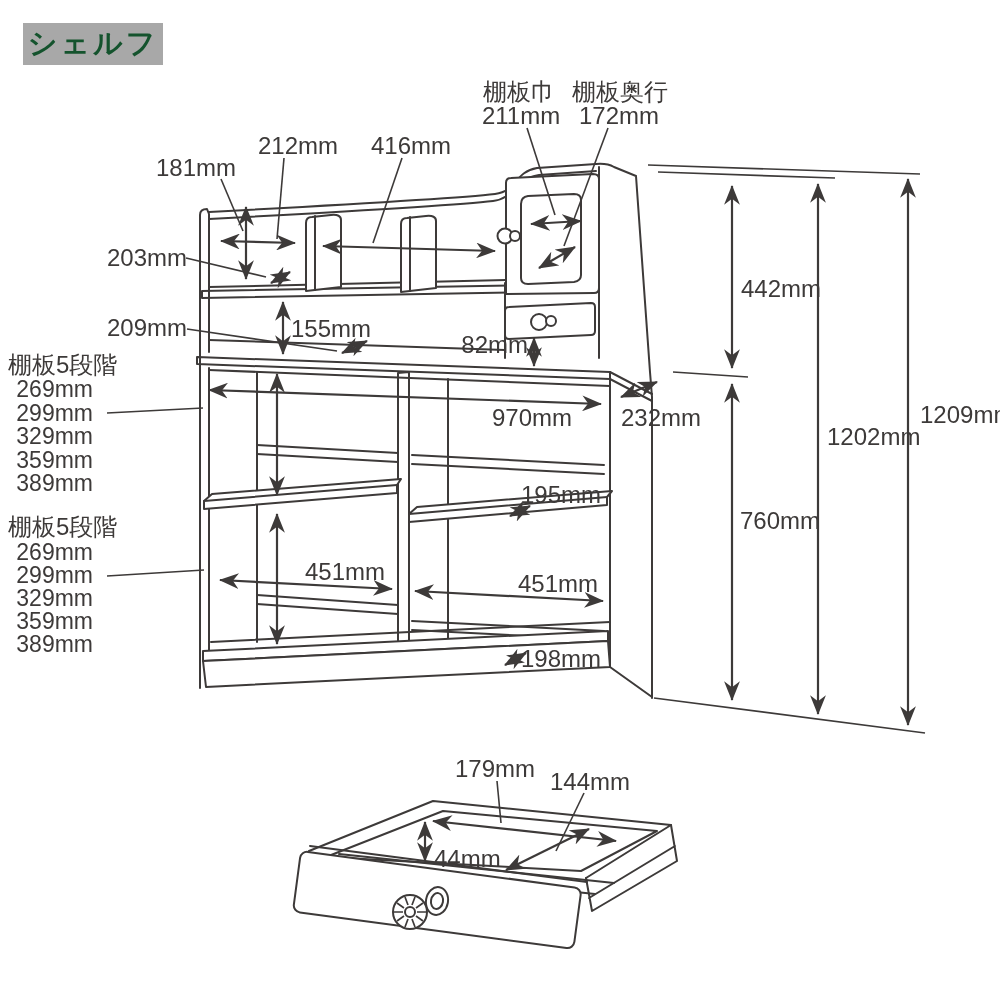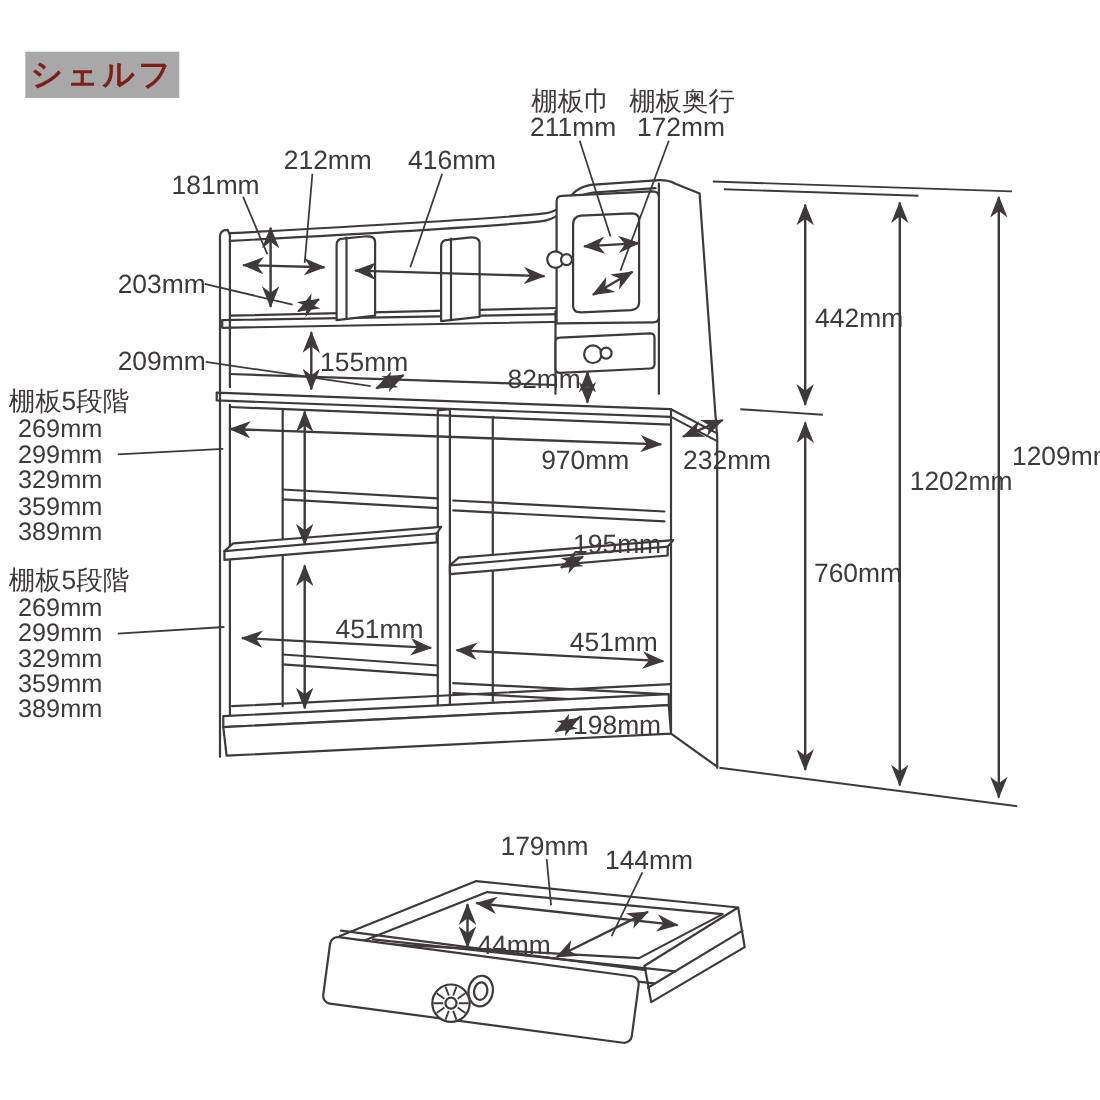--- a/index.html
+++ b/index.html
@@ -16,21 +16,21 @@
        marker-start:url(#ah);marker-end:url(#ah);}
   .ldr{stroke:#3d3a39;stroke-width:1.6;fill:none;}
   .lbl{font-family:"Liberation Sans","DejaVu Sans",sans-serif;font-size:24px;fill:#3d3a39;}
   .mid{text-anchor:middle;} .end{text-anchor:end;}
   .list{font-size:23px;}
 </style>
 </head>
 <body>
 <div class="stage">
 
-<div class="badge" style="background:#a8a8a8;color:#7f1d1d;margin-top:24px;" title="シェルフ">シェルフ</div>
+<div class="badge" style="background:#a8a8a8;color:#14532d;" title="シェルフ">シェルフ</div>
 
 <svg width="1000" height="1000" viewBox="0 0 1000 1000">
   <defs>
     <marker id="ah" viewBox="0 0 10 8" refX="9.5" refY="4" markerWidth="9" markerHeight="7.2" orient="auto-start-reverse">
       <path d="M0,0 L10,4 L0,8 L3,4 Z" fill="#3d3a39"></path>
     </marker>
   </defs>
 
   <g>
 

